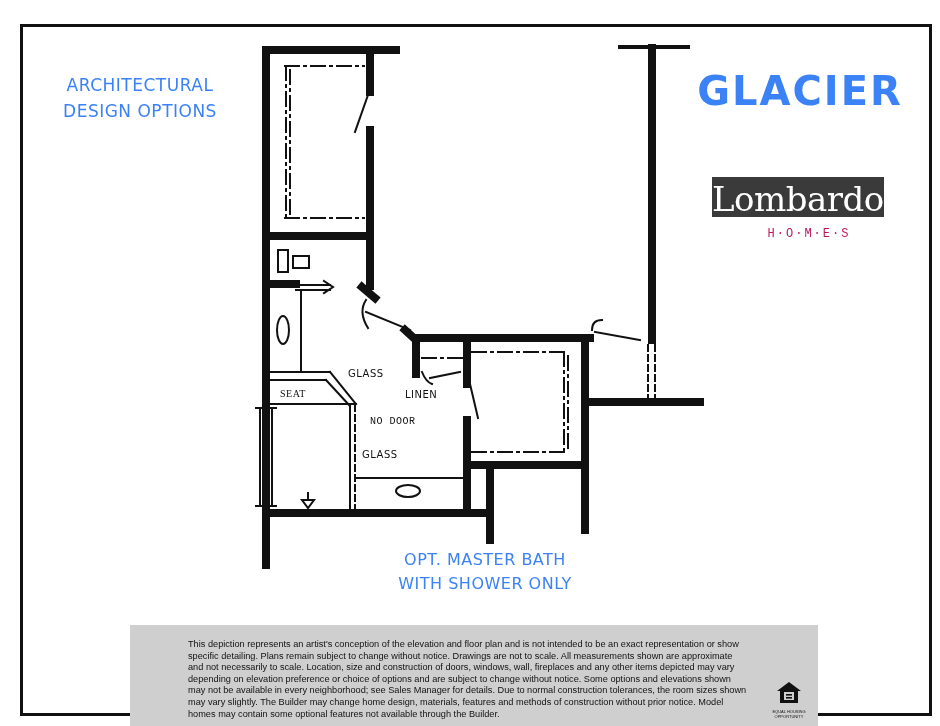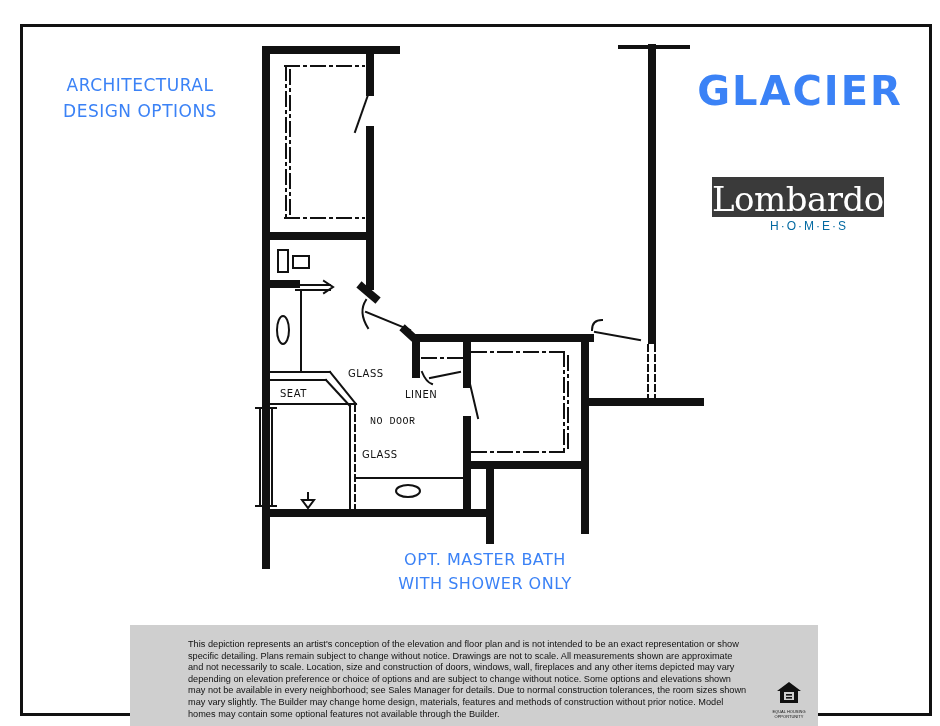--- a/index.html
+++ b/index.html
@@ -5,21 +5,21 @@
   html, body { margin: 0; padding: 0; background: #ffffff; }
   body { width: 940px; height: 726px; position: relative; overflow: hidden; font-family: "DejaVu Sans", sans-serif; }
   .frame { position: absolute; left: 20px; top: 24px; width: 906px; height: 686px; border: 3px solid #111; box-sizing: content-box; }
   .hand { font-family: "DejaVu Sans", sans-serif; color: #3b82f6; letter-spacing: 0.5px; }
   .subtitle { position: absolute; left: 40px; top: 72px; width: 200px; text-align: center; font-size: 17px; line-height: 26px; }
   .subtitle span { display: block; }
   .title { position: absolute; left: 690px; top: 68px; width: 220px; text-align: center; font-size: 40px; font-weight: bold; letter-spacing: 2px; }
   .logo { position: absolute; left: 712px; top: 177px; width: 172px; }
   .logo-box { background: #3a3a3a; height: 40px; width: 172px; position: relative; }
   .logo-name { position: absolute; left: 0; right: 16px; top: 2px; text-align: center; font-family: "DejaVu Serif", serif; font-size: 34px; color: #fff; line-height: 40px; letter-spacing: -0.5px; }
-  .logo-sub { text-align: center; font-family: Liberation Sans, sans-serif; font-size: 12px; color: #0369a1; letter-spacing: 2px; margin-top: 2px; margin-left: 22px; }
+  .logo-sub { text-align: center; font-family: Liberation Mono, monospace; font-size: 12px; color: #be185d; letter-spacing: 2px; margin-top: 10px; margin-left: 22px; }
   .plan { position: absolute; left: 0; top: 0; }
   .lbl { position: absolute; font-size: 10px; color: #111; letter-spacing: 0.5px; }
   .caption { position: absolute; left: 365px; top: 548px; width: 240px; text-align: center; font-size: 16px; line-height: 24px; }
   .caption span { display: block; }
   .disclaimer { position: absolute; left: 130px; top: 601px; width: 688px; height: 104px; background: #cfcfcf; margin-top: 24px; }
   .disclaimer-text { position: absolute; left: 58px; top: 14px; width: 560px; font-family: "Liberation Sans", sans-serif; font-size: 9.2px; line-height: 11.6px; color: #111; }
   .eho { position: absolute; left: 640px; top: 56px; width: 38px; text-align: center; }
   .eho-label { font-family: "Liberation Sans", sans-serif; font-size: 4px; line-height: 5px; color: #111; display: block; }
 </style>
 </head>
@@ -121,21 +121,21 @@
       <line x1="290" y1="70" x2="290" y2="214"></line>
       <line x1="472" y1="352" x2="568" y2="352"></line>
       <line x1="472" y1="452" x2="568" y2="452"></line>
       <line x1="564" y1="352" x2="564" y2="452"></line>
       <line x1="568" y1="356" x2="568" y2="448"></line>
       <line x1="422" y1="358" x2="464" y2="358"></line>
     </g>
   </g>
 </svg>
 
-<div class="lbl hand" style="left:280px;top:388px;">SEAT</div>
+<div class="lbl hand" style="left:280px;top:388px;font-family:Liberation Serif, serif;">SEAT</div>
 <div class="lbl hand" style="left:348px;top:368px;">GLASS</div>
 <div class="lbl hand" style="left:405px;top:389px;">LINEN</div>
 <div class="lbl hand" style="left:370px;top:416px;font-family:Liberation Mono, monospace;">NO DOOR</div>
 <div class="lbl hand" style="left:362px;top:449px;">GLASS</div>
 
 <div class="caption hand">
   <span>OPT. MASTER BATH</span>
   <span>WITH SHOWER ONLY</span>
 </div>
 

